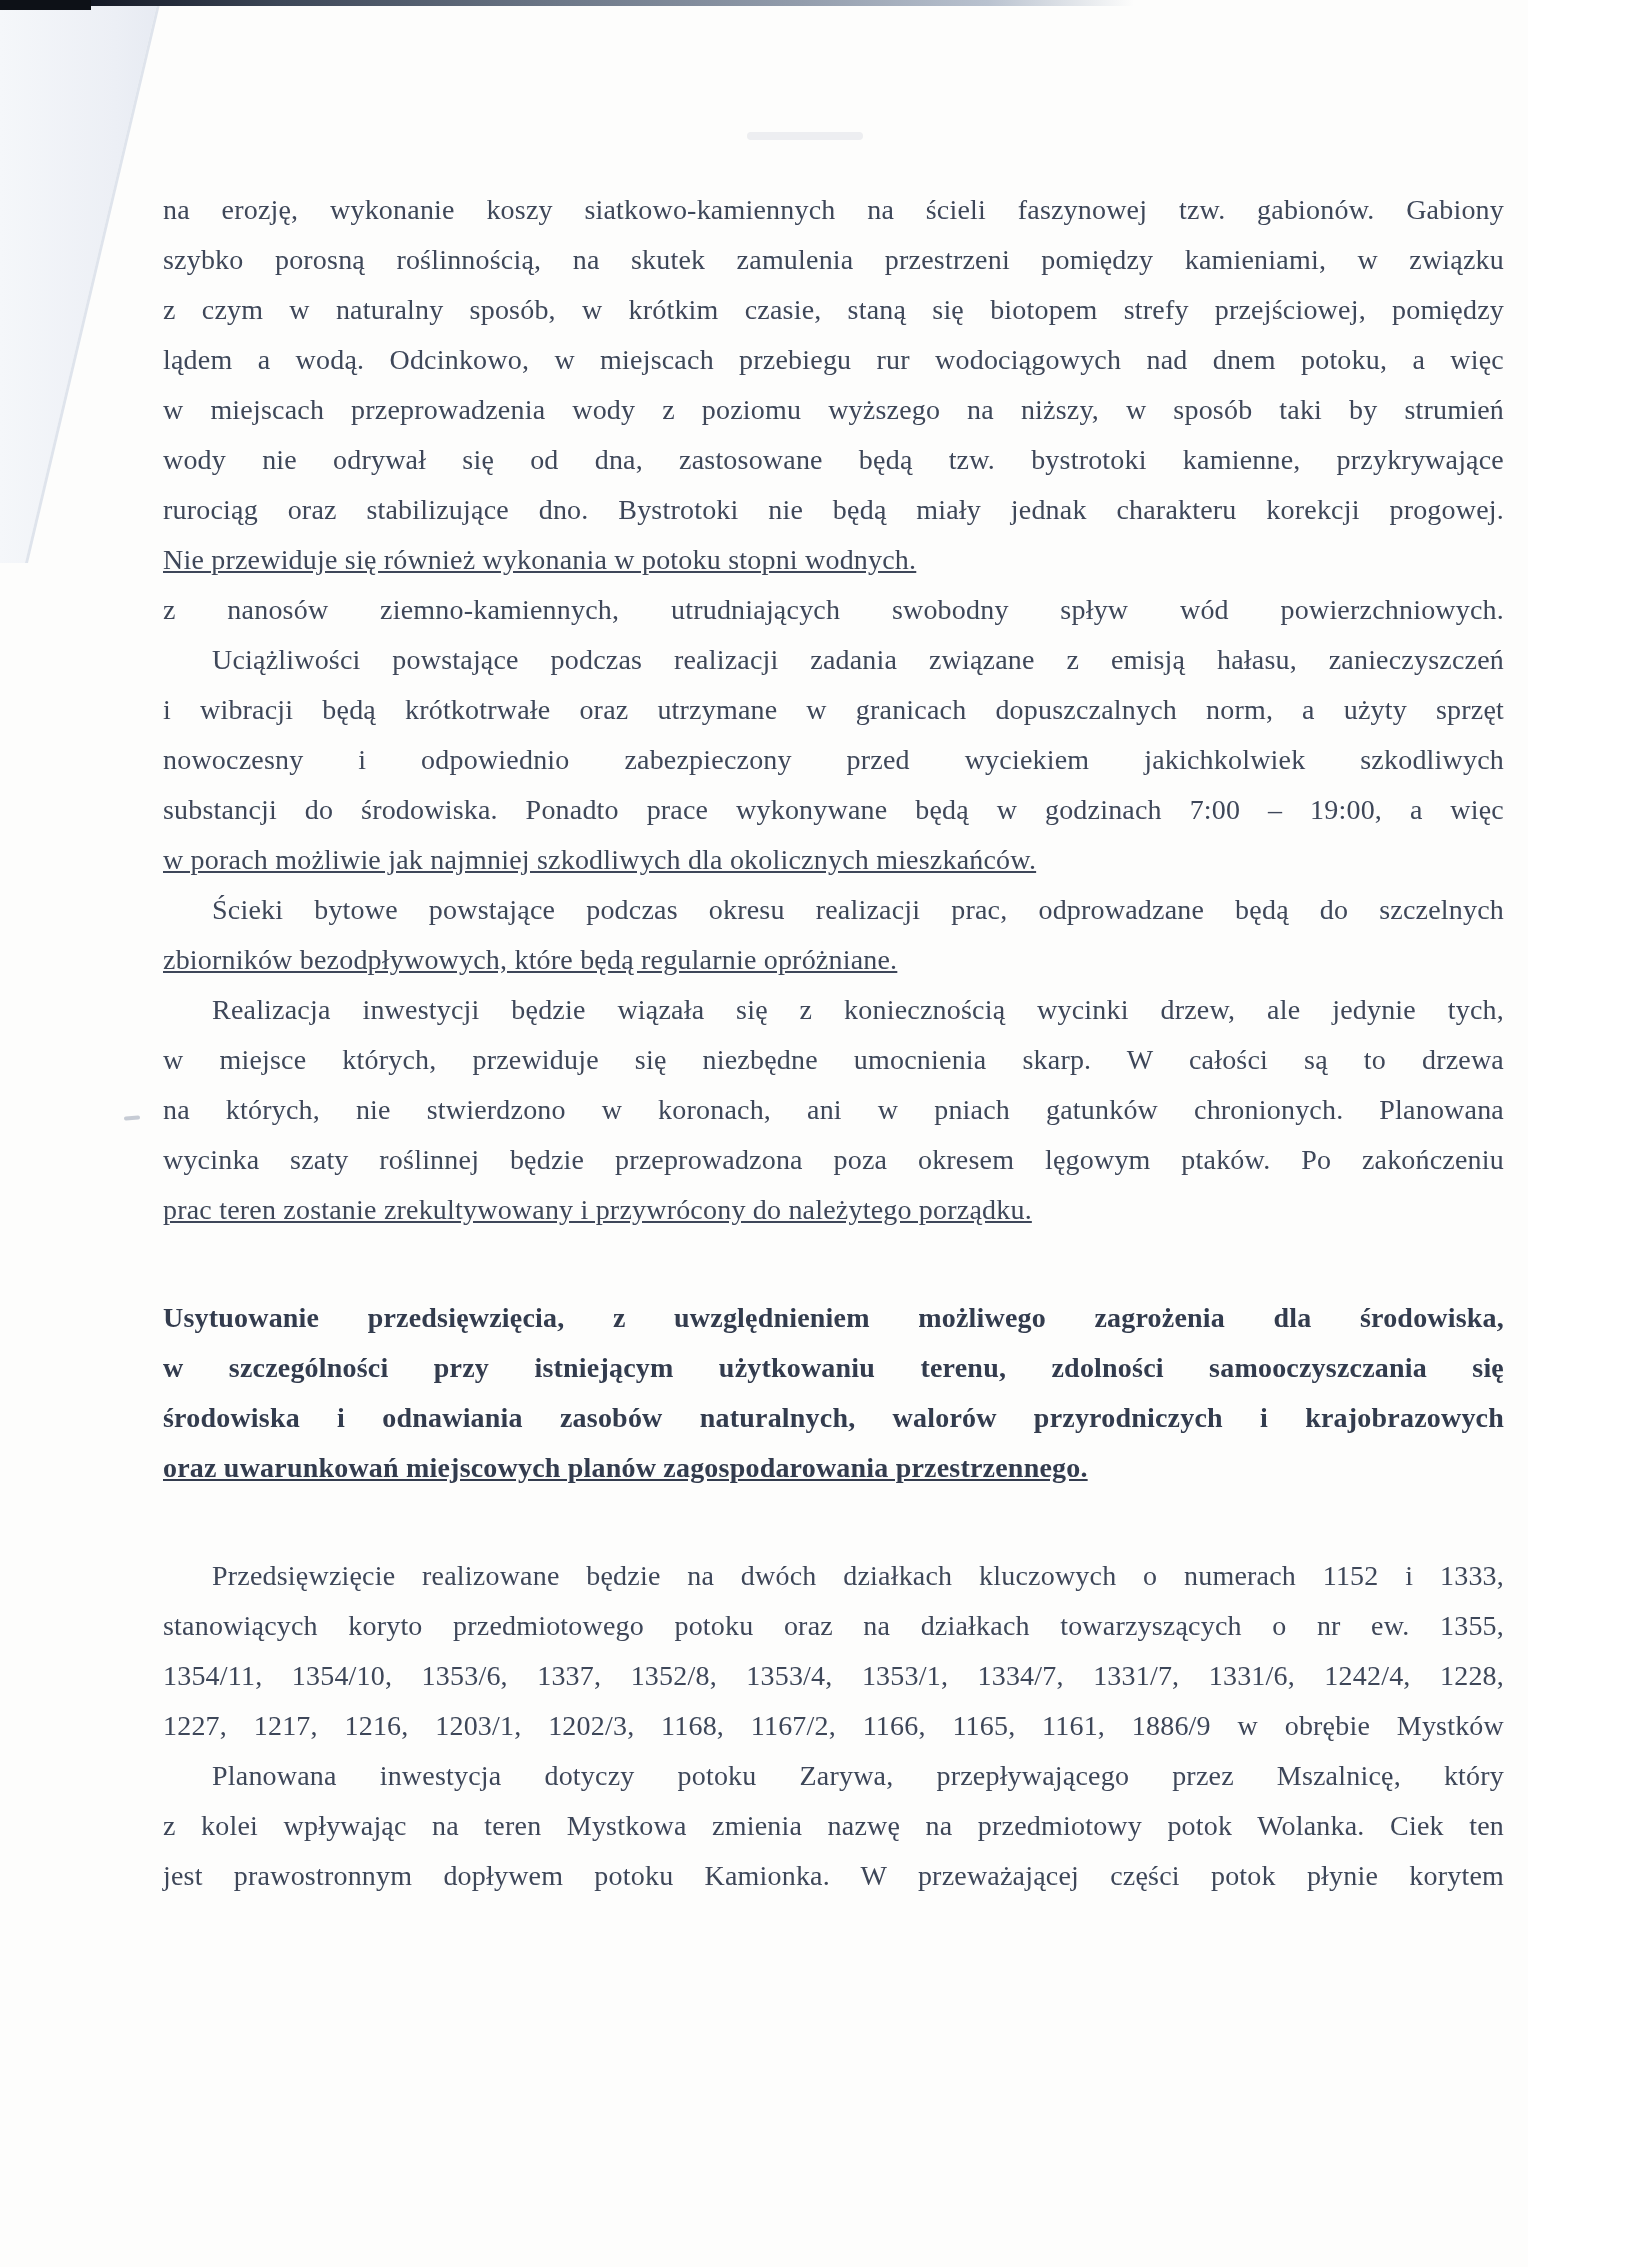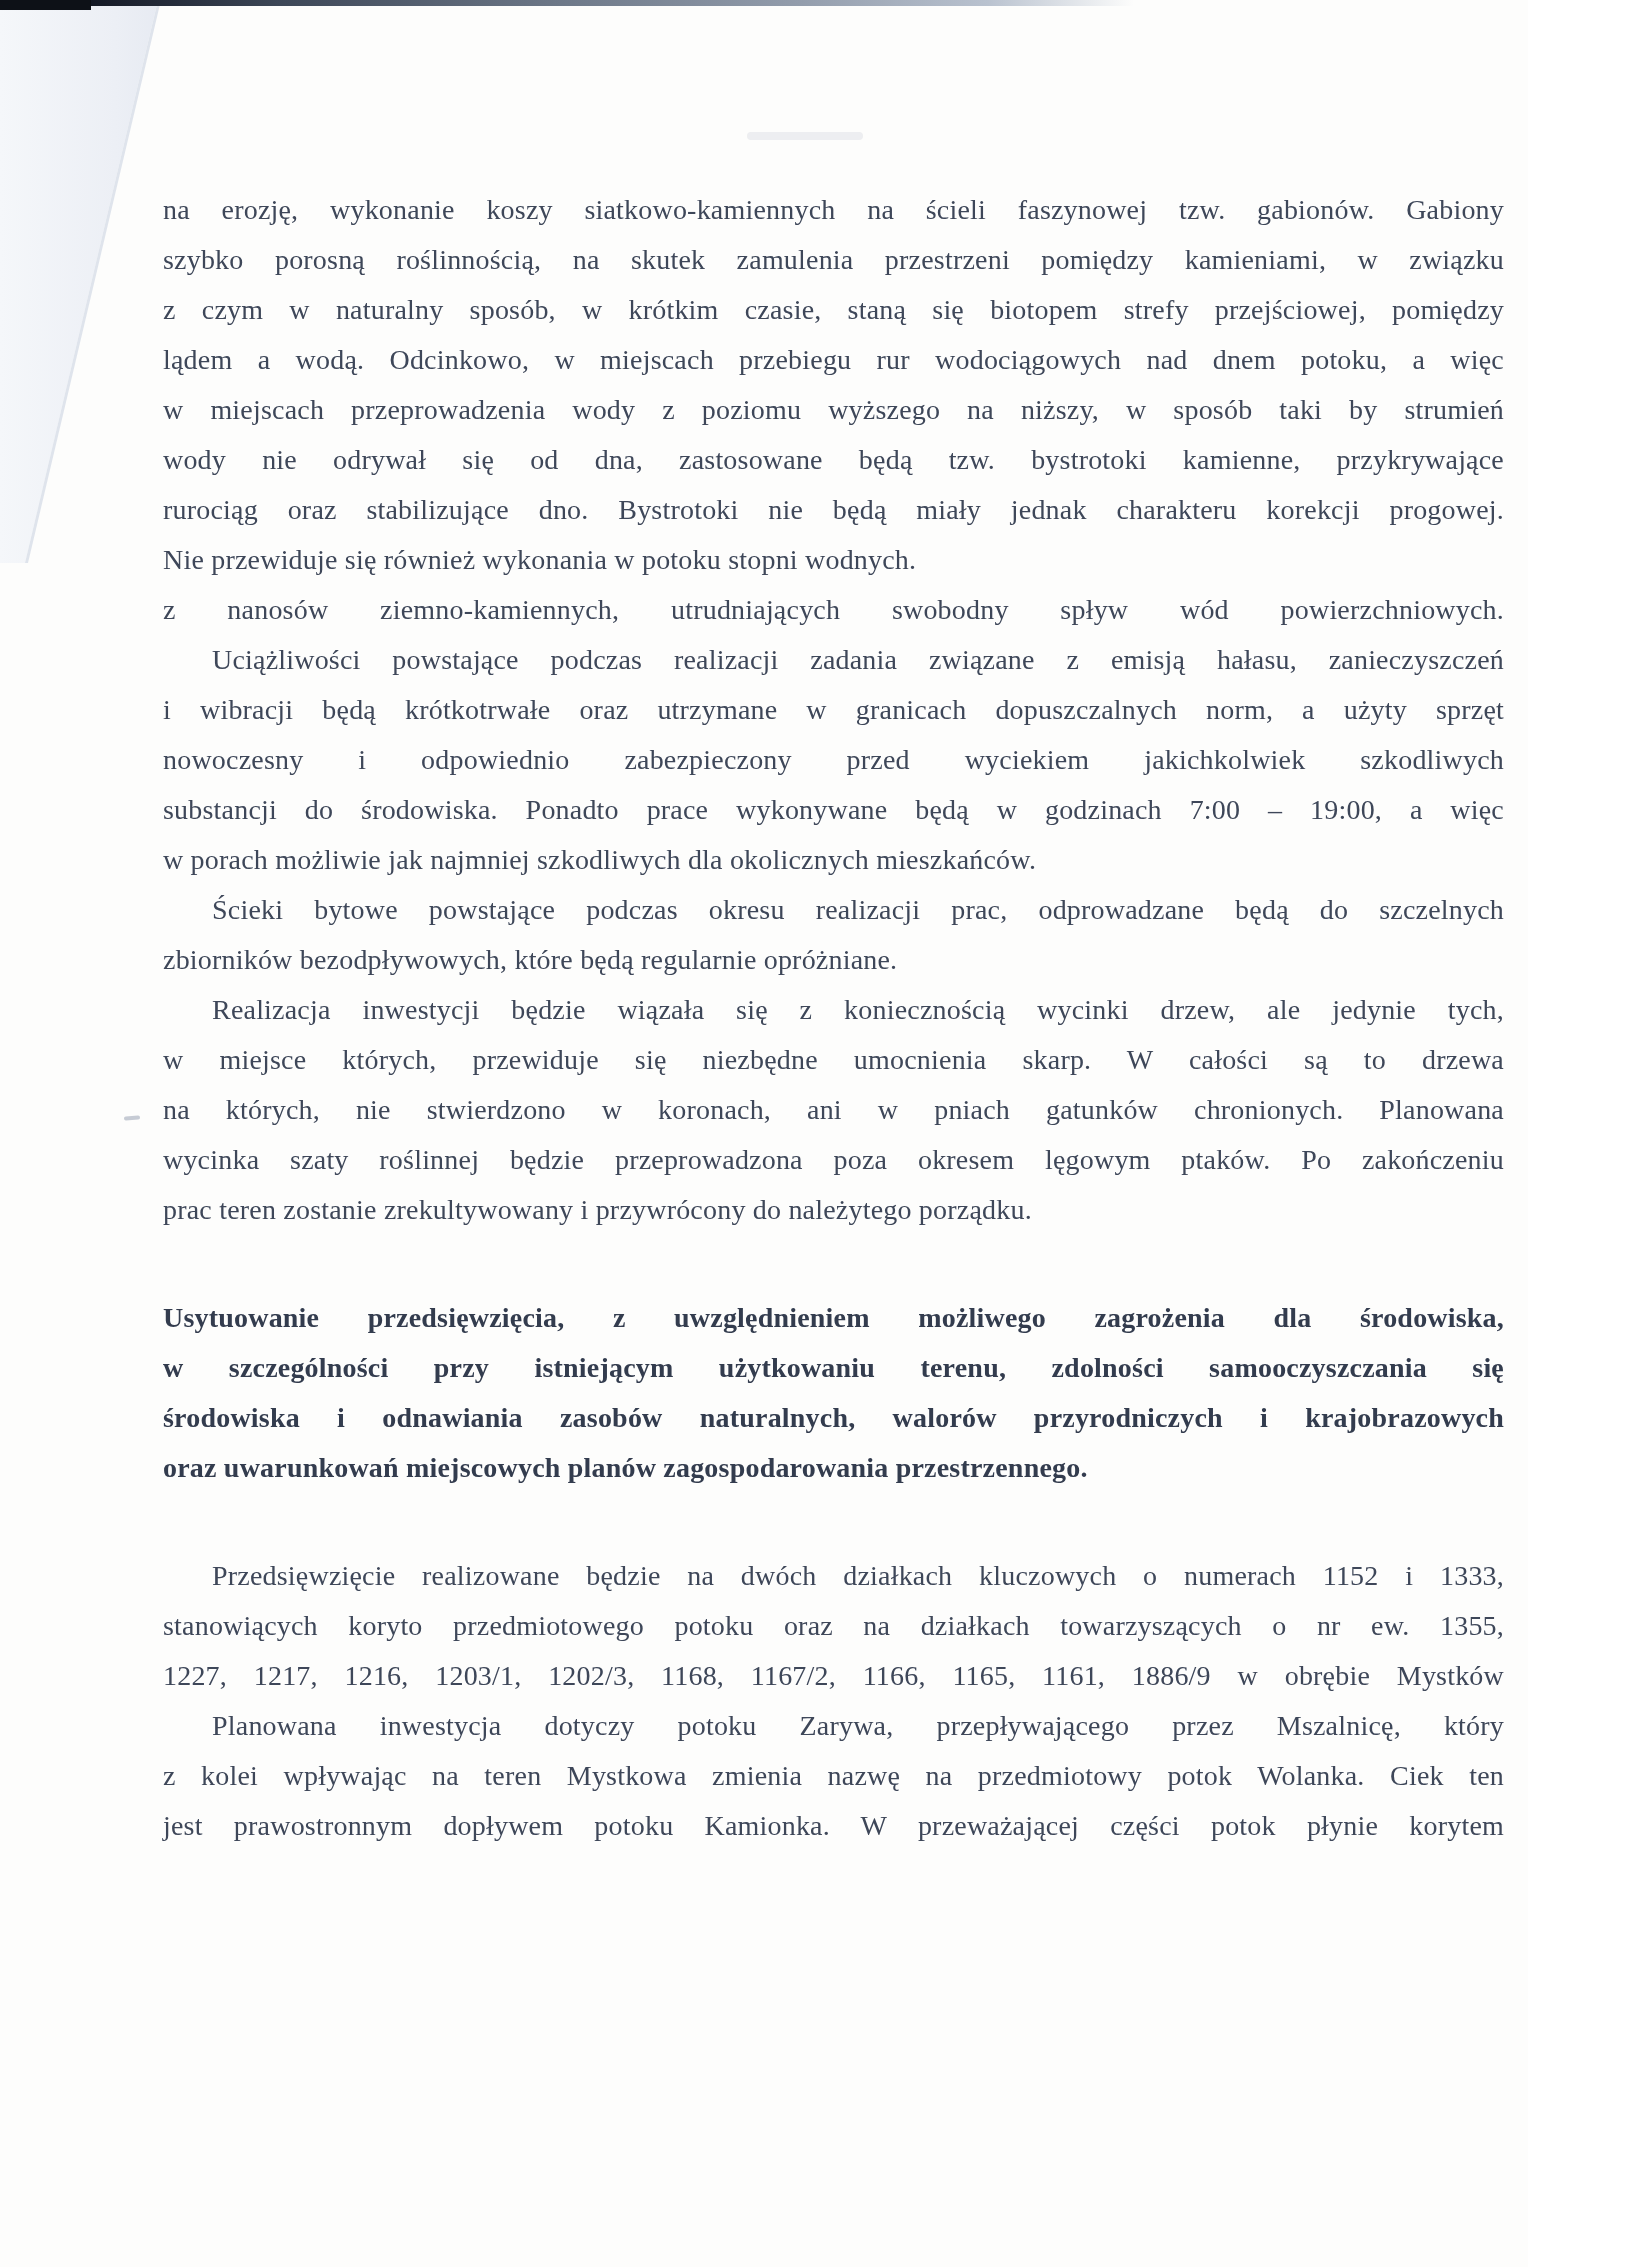--- a/index.html
+++ b/index.html
@@ -74,20 +74,21 @@
   .para.heading {
     font-weight: bold;
     color: #333c4e;
   }
   .line {
     text-align: justify;
     text-align-last: justify;
   }
   .line.end {
     text-align-last: left;
+    text-decoration: underline;
   }
   .para.indent .line:first-child {
     text-indent: 49px;
   }
 </style>
 </head>
 <body>
 
 <div class="page">
   <div class="corner-shadow"></div>
@@ -132,20 +133,21 @@
       </div>
       <div class="para heading sp-before">
         <div class="line">Usytuowanie przedsięwzięcia, z uwzględnieniem możliwego zagrożenia dla środowiska,</div>
         <div class="line">w szczególności przy istniejącym użytkowaniu terenu, zdolności samooczyszczania się</div>
         <div class="line">środowiska i odnawiania zasobów naturalnych, walorów przyrodniczych i krajobrazowych</div>
         <div class="line end">oraz uwarunkowań miejscowych planów zagospodarowania przestrzennego.</div>
       </div>
       <div class="para indent sp-before">
         <div class="line">Przedsięwzięcie realizowane będzie na dwóch działkach kluczowych o numerach 1152 i 1333,</div>
         <div class="line">stanowiących koryto przedmiotowego potoku oraz na działkach towarzyszących o nr ew. 1355,</div>
+        <div class="line">1354/11, 1354/10, 1353/6, 1337, 1352/8, 1353/4, 1353/1, 1334/7, 1331/7, 1331/6, 1242/4, 1228,</div>
         <div class="line">1227, 1217, 1216, 1203/1, 1202/3, 1168, 1167/2, 1166, 1165, 1161, 1886/9 w obrębie Mystków</div>
       </div>
       <div class="para indent">
         <div class="line">Planowana inwestycja dotyczy potoku Zarywa, przepływającego przez Mszalnicę, który</div>
         <div class="line">z kolei wpływając na teren Mystkowa zmienia nazwę na przedmiotowy potok Wolanka. Ciek ten</div>
         <div class="line">jest prawostronnym dopływem potoku Kamionka. W przeważającej części potok płynie korytem</div>
       </div>
     </div>
 </div>
 

